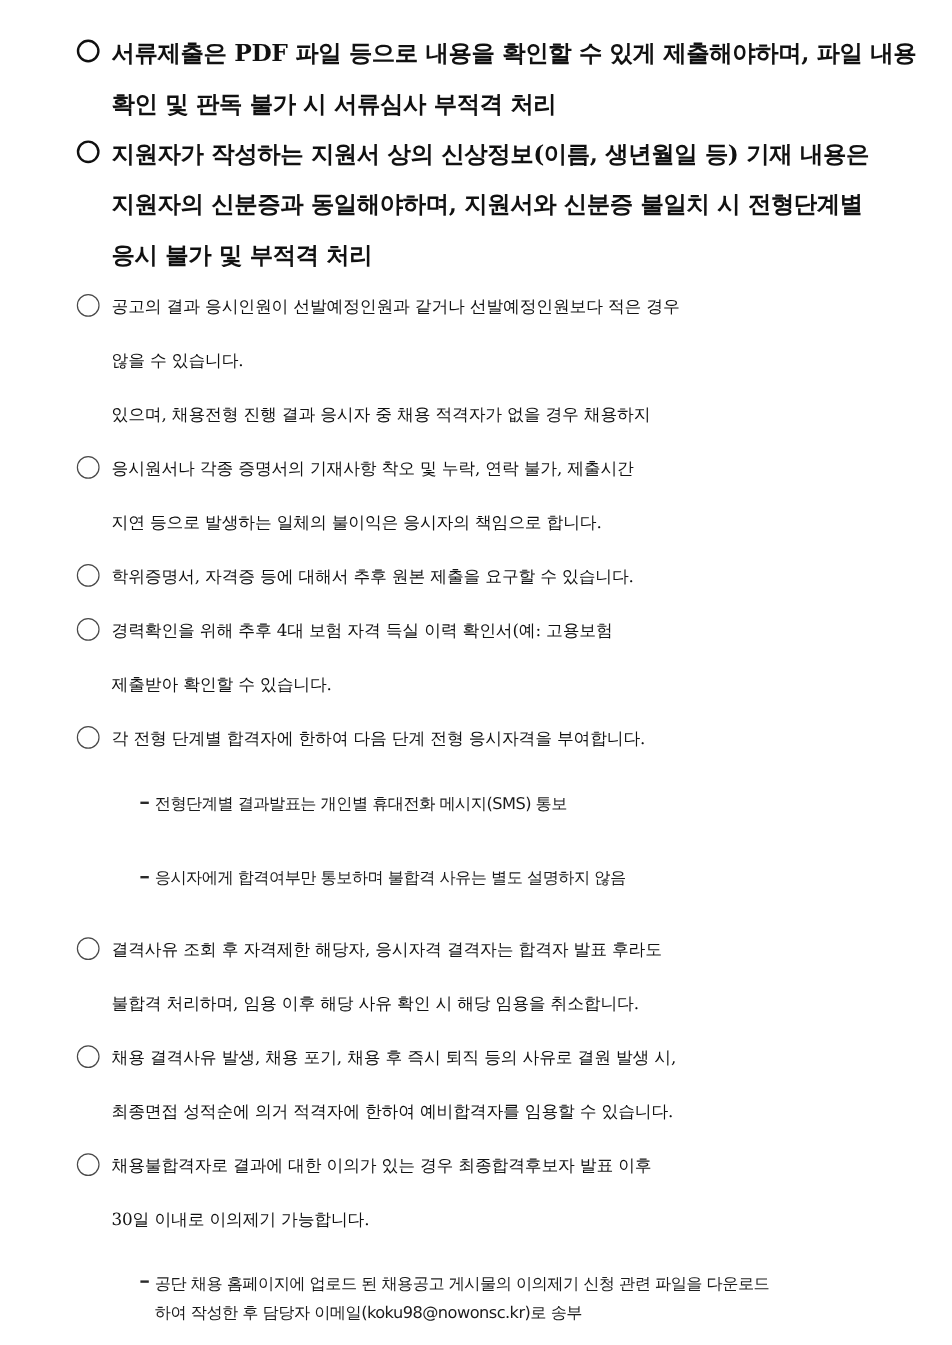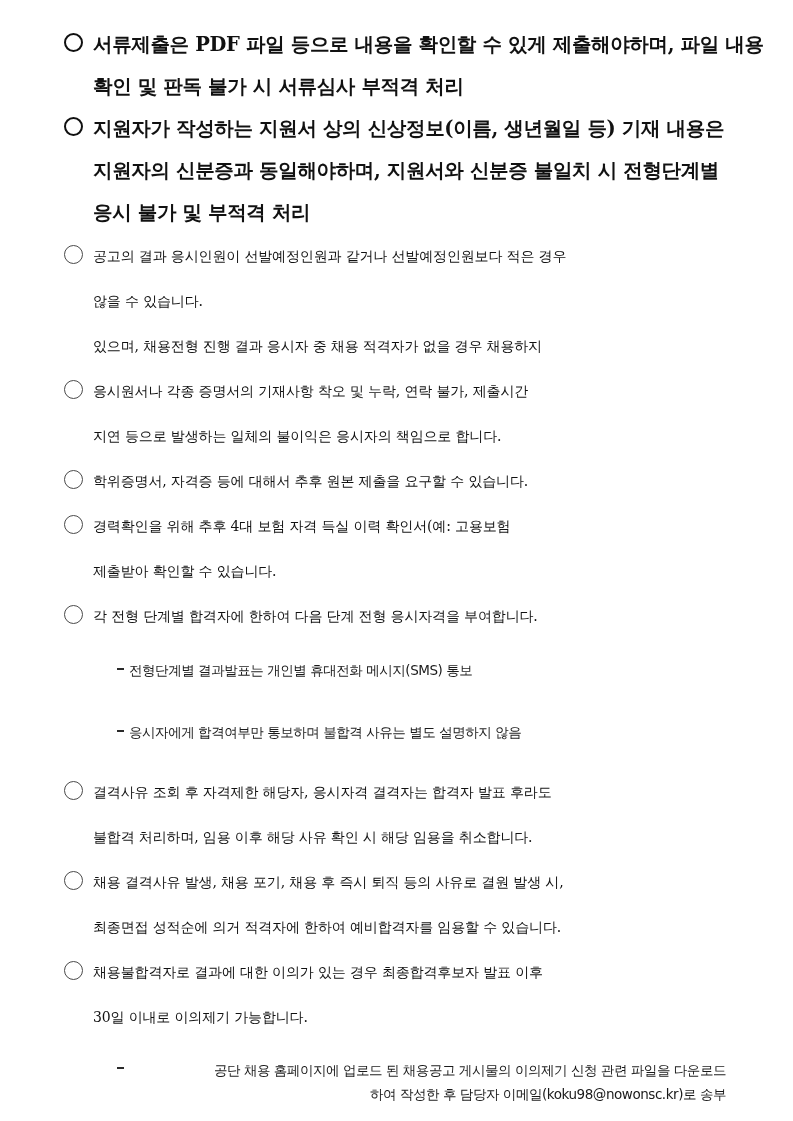--- a/index.html
+++ b/index.html
@@ -89,21 +89,21 @@
   }
   .subline {
     display: block;
     font-family: "DejaVu Sans", "Liberation Sans", sans-serif;
     font-size: 13.5px;
     line-height: 26px;
     letter-spacing: -0.45px;
     white-space: pre;
     color: #1a1a1a;
   }
-  .subitem.tight .subline { line-height: 24px; text-align: right; }
+  .subitem.tight .subline { line-height: 24px; }
   .subitem.tight .dash { top: 9px; }
 
   .gap-6  { height: 6px; }
   .gap-10 { height: 10px; }
   .gap-3  { height: 3px; }
 </style>
 </head>
 <body>
 
 <div class="page">

